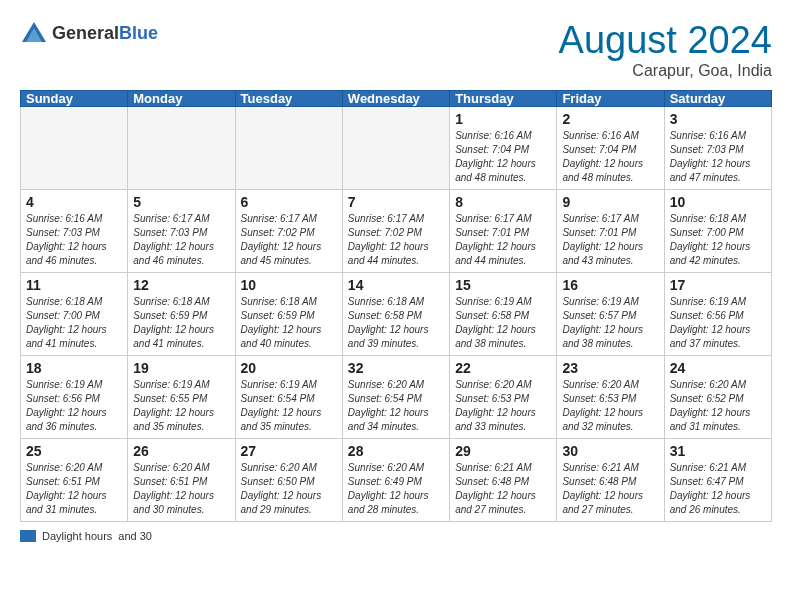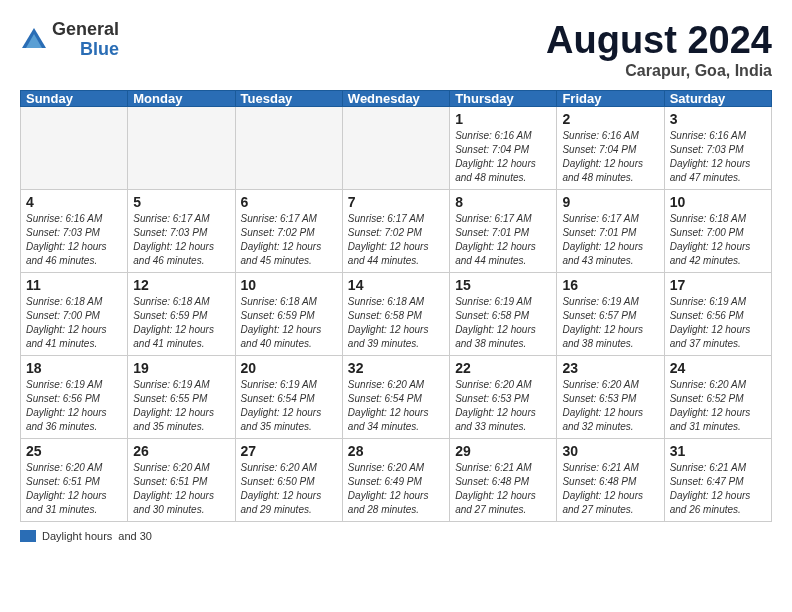--- a/index.html
+++ b/index.html
@@ -16,51 +16,49 @@
       align-items: flex-start;
       margin-bottom: 10px;
     }
     .logo {
       display: flex;
       align-items: center;
       gap: 4px;
     }
     .logo-text {
       display: flex;
-      flex-direction: column;
+      flex-direction: row;
       line-height: 1.1;
-      align-items: flex-end;
     }
     .logo-general {
       font-size: 18px;
       font-weight: bold;
       color: #333;
     }
     .logo-blue {
       font-size: 18px;
       font-weight: bold;
       color: #2a6db5;
     }
     .logo-icon {
       width: 28px;
       height: 28px;
     }
     .title-block {
       text-align: right;
     }
     .month-title {
       font-size: 38px;
-      font-weight: bold;
-      color: #0f172a;
+      font-weight: normal;
+      color: #0369a1;
       line-height: 1.1;
     }
     .subtitle {
       font-size: 16px;
       color: #444;
-      font-weight: bold;
     }
     table {
       width: 100%;
       border-collapse: collapse;
       font-size: 11px;
     }
     thead th {
       background-color: #2a6db5;
       color: #fff;
       text-align: left;

